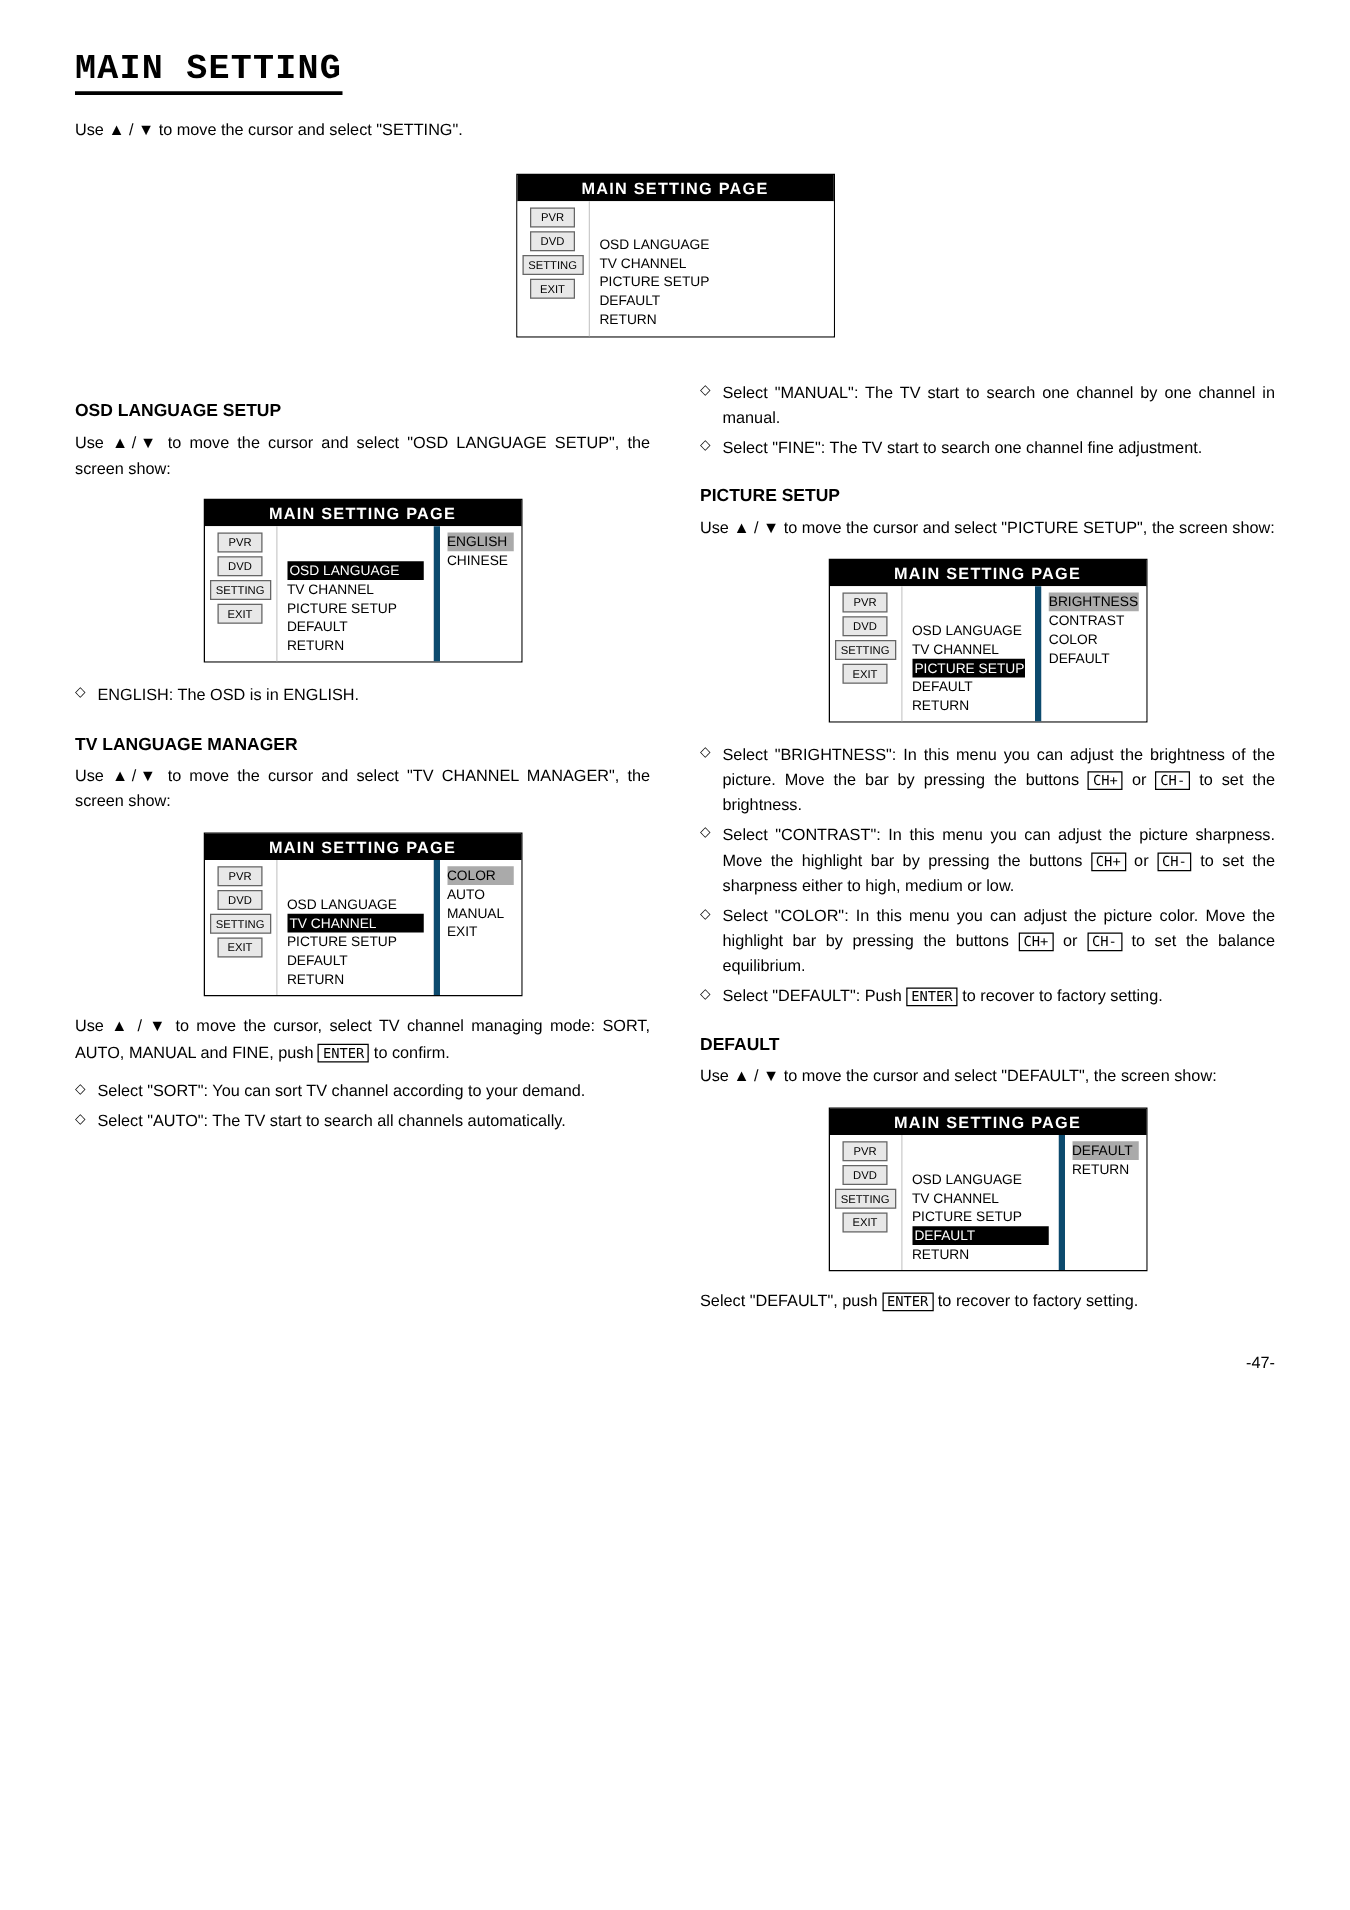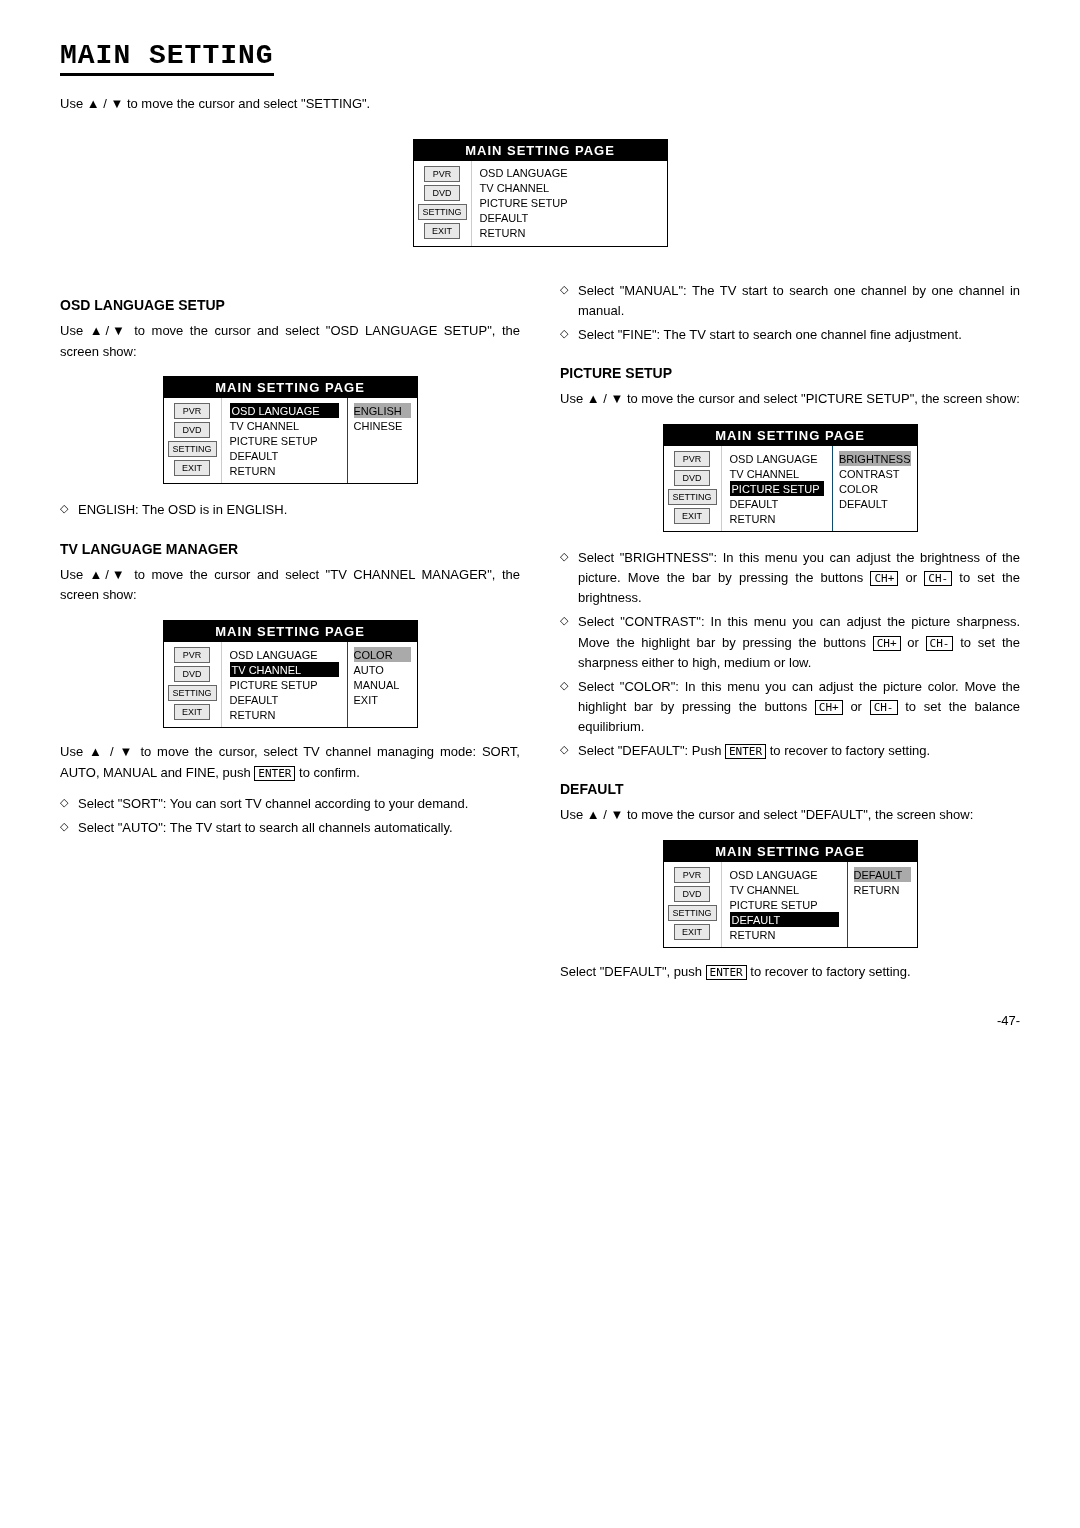--- a/index.html
+++ b/index.html
@@ -89,39 +89,40 @@
       padding: 2px 4px;
       font-size: 9px;
       text-align: center;
       min-width: 36px;
       background: #e8e8e8;
     }
 
     .screen-menu {
       padding: 5px 8px;
       flex: 1;
+      margin-top: 23px;
     }
 
     .screen-menu-item {
       padding: 1.5px 0;
       font-size: 11px;
       white-space: nowrap;
     }
 
     .screen-menu-item.highlighted {
       background: #000;
       color: #fff;
       padding-left: 2px;
     }
 
     .screen-submenu {
       padding: 5px 6px;
       min-width: 70px;
       font-size: 11px;
-      border-left: 1px solid #0c4a6e;
+      border-left: 5px solid #0c4a6e;
     }
 
     .screen-submenu-item {
       padding: 1.5px 0;
       white-space: nowrap;
     }
 
     .screen-submenu-item.highlighted {
       background: #aaa;
       color: #000;

